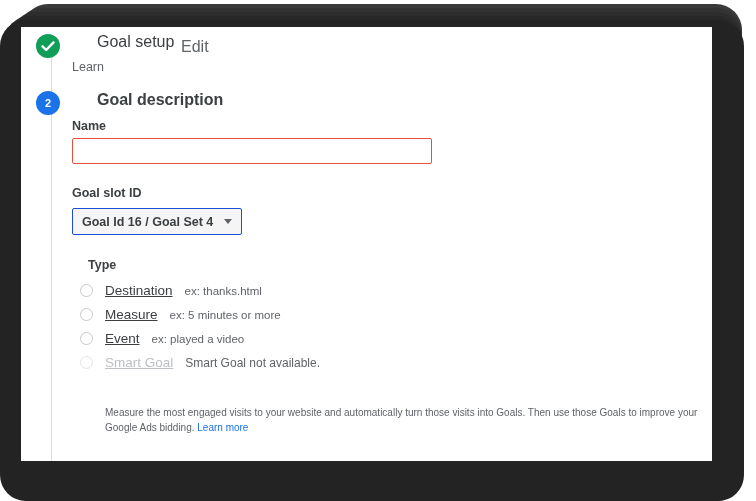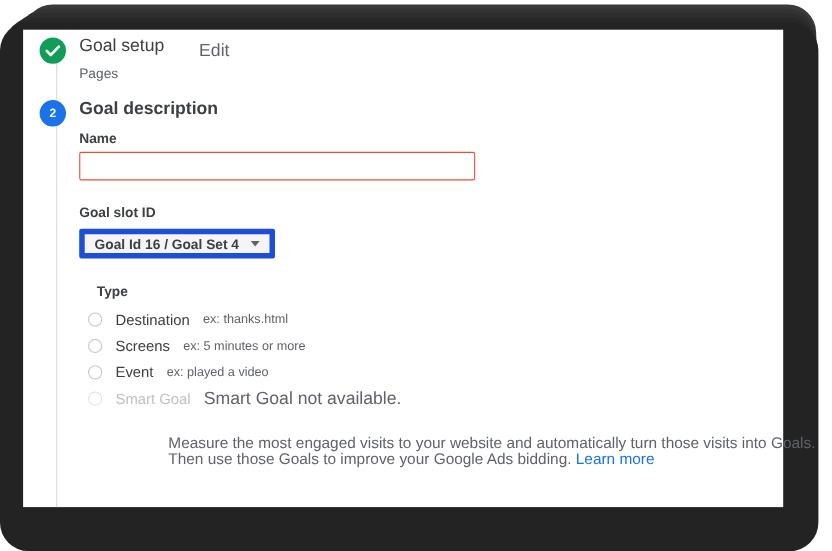--- a/index.html
+++ b/index.html
@@ -84,20 +84,21 @@
     right: 0;
     bottom: 0;
   }
 
   .sec-title {
     position: absolute;
     font-size: 16px;
     color: #3c4043;
     font-family: "Liberation Sans", sans-serif;
     white-space: nowrap;
+    margin-left: 25px;
   }
   .goal-setup-title { left: 0px; top: 6px; }
   .edit-link {
     position: absolute;
     left: 109px;
     top: 11px;
     font-size: 16px;
     color: #5f6368;
     cursor: pointer;
     font-family: "Liberation Sans", sans-serif;
@@ -140,21 +141,21 @@
     font-family: "Liberation Sans", sans-serif;
   }
 
   .slot-select {
     position: absolute;
     left: 0px;
     top: 181px;
     height: 27px;
     box-sizing: border-box;
     background: #f5f5f5;
-    border: 5px solid #1d4ed8;
+    border: 1px solid #1d4ed8;
     border-radius: 2px;
     padding: 0 9px;
     display: flex;
     align-items: center;
     cursor: pointer;
     white-space: nowrap;
   }
   .slot-select-text {
     font-size: 12.5px;
     font-weight: bold;
@@ -193,44 +194,44 @@
     background: #ffffff;
     flex: 0 0 auto;
   }
   .radio-mark.dim { border-color: #e2e4e6; }
   .radio-label {
     margin-left: 12px;
     font-size: 13.5px;
     color: #3c4043;
     white-space: nowrap;
     font-family: "Liberation Sans", sans-serif;
+    text-decoration: underline;
   }
   .radio-label.dim { color: #bdc1c6; }
   .radio-ex {
     margin-left: 12px;
     font-size: 11.5px;
     color: #5f6368;
     white-space: nowrap;
     font-family: "Liberation Sans", sans-serif;
   }
   .radio-ex.note {
-    font-size: 16px;
+    font-size: 12px;
     color: #5f6368;
   }
 
   .smart-desc {
     position: absolute;
     left: 33px;
-    top: 368px;
+    top: 378px;
     width: 595px;
-    font-size: 14px;
+    font-size: 10px;
     line-height: 15px;
     color: #5f6368;
     font-family: "Liberation Sans", sans-serif;
-    margin-left: 48px;
   }
   .learn-more {
     color: #1a73e8;
     cursor: pointer;
   }
 </style>
 </head>
 <body>
 
 <div class="viewport">
@@ -250,21 +251,21 @@
         <path d="M6.5 12.3 L10.2 16 L17.5 8.4" fill="none" stroke="#ffffff" stroke-width="2.4" stroke-linecap="round" stroke-linejoin="round"></path>
       </svg>
     </div>
 
     <div class="step-icon step-active">2</div>
 
     <div class="content">
 
       <div class="sec-title goal-setup-title">Goal setup</div>
       <div class="edit-link">Edit</div>
-      <div class="custom-sub">Pages</div>
+      <div class="custom-sub">Learn</div>
 
       <div class="sec-title goal-desc-title">Goal description</div>
 
       <div class="field-label name-label">Name</div>
       <input class="name-input" type="text" autofocus="" placeholder="" style="">
 
       <div class="field-label slot-label">Goal slot ID</div>
       <div class="slot-select">
         <span class="slot-select-text">Goal Id 16 / Goal Set 4</span>
         <span class="caret"></span>
@@ -275,21 +276,21 @@
       <div class="radio-list">
 
         <div class="radio-row">
           <span class="radio-mark"></span>
           <span class="radio-label">Destination</span>
           <span class="radio-ex">ex: thanks.html</span>
         </div>
 
         <div class="radio-row">
           <span class="radio-mark"></span>
-          <span class="radio-label">Screens</span>
+          <span class="radio-label">Measure</span>
           <span class="radio-ex">ex: 5 minutes or more</span>
         </div>
 
 
         <div class="radio-row">
           <span class="radio-mark"></span>
           <span class="radio-label">Event</span>
           <span class="radio-ex">ex: played a video</span>
         </div>
 

